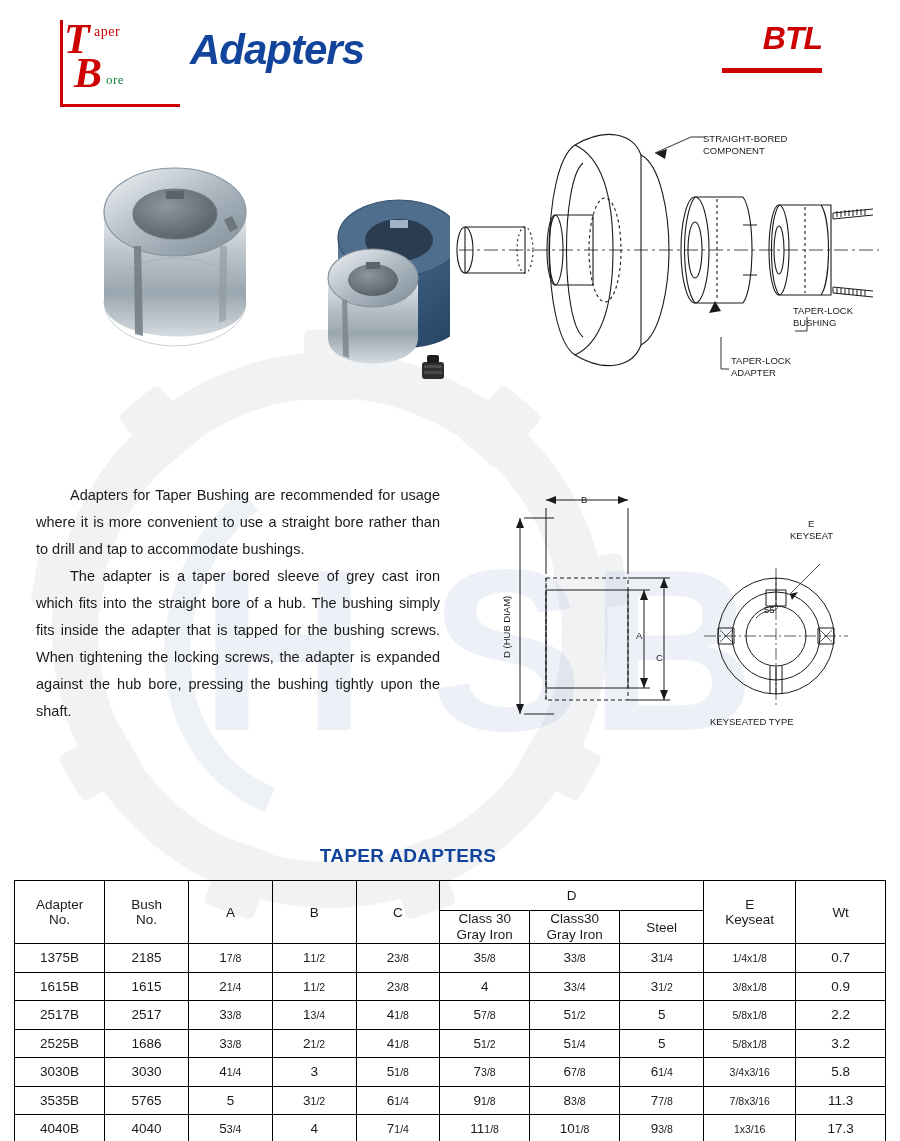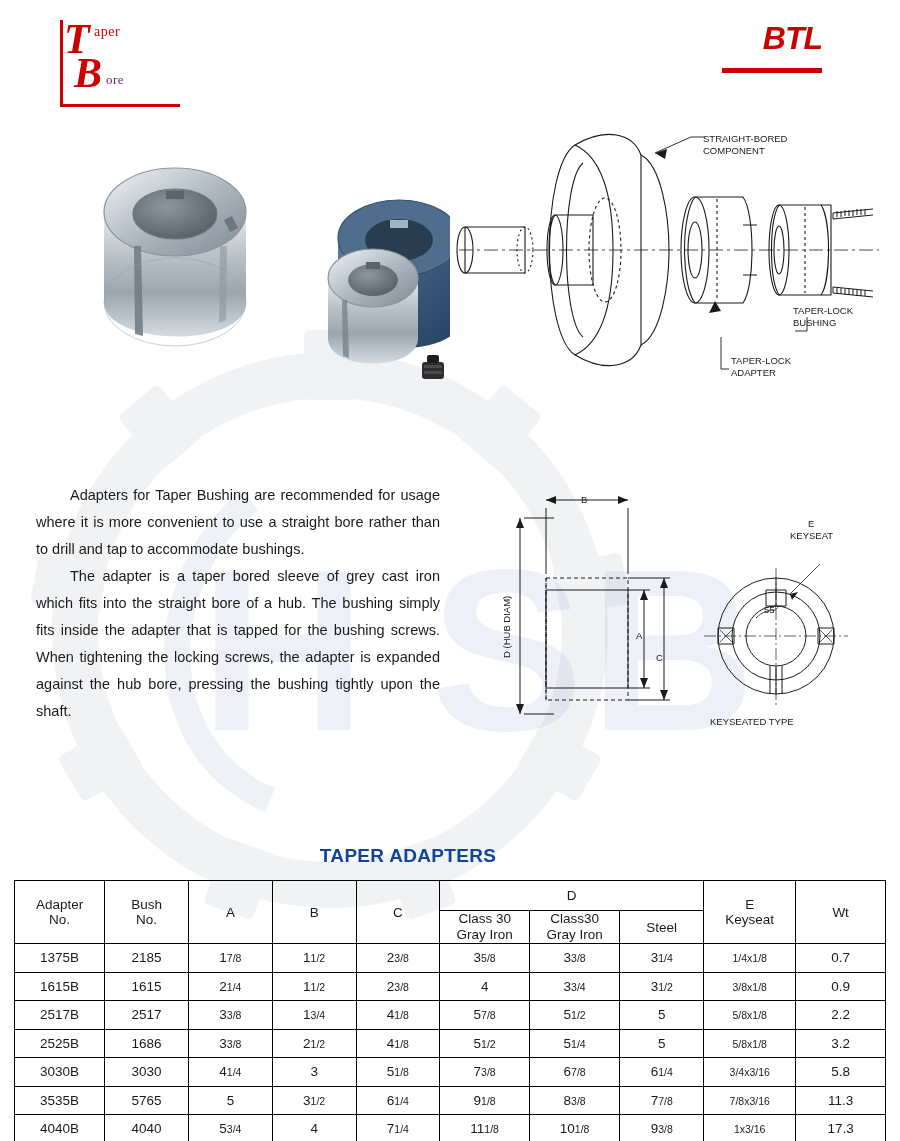--- a/index.html
+++ b/index.html
@@ -15,21 +15,21 @@
     position:absolute;left:0;top:330px;width:900px;height:640px;
     pointer-events:none;z-index:0;opacity:1;
   }
 
   
   .header{position:absolute;left:0;top:0;width:900px;height:108px;z-index:2;}
   .tb-logo{position:absolute;left:58px;top:16px;width:112px;height:80px;}
   .tb-t{position:absolute;left:6px;top:2px;font-family:"Liberation Serif",serif;font-weight:bold;font-style:italic;font-size:42px;color:#cc0000;line-height:1;}
   .tb-aper{position:absolute;left:36px;top:8px;font-family:"Liberation Serif",serif;font-size:14px;color:#cc0000;letter-spacing:.5px;}
   .tb-b{position:absolute;left:16px;top:36px;font-family:"Liberation Serif",serif;font-weight:bold;font-style:italic;font-size:42px;color:#cc0000;line-height:1;}
-  .tb-ore{position:absolute;left:48px;top:56px;font-family:"Liberation Serif",serif;font-size:13px;color:#701a75;letter-spacing:.5px;}
+  .tb-ore{position:absolute;left:48px;top:56px;font-family:"Liberation Serif",serif;font-size:13px;color:#15803d;letter-spacing:.5px;}
   .tb-rule-v{position:absolute;left:2px;top:4px;width:3px;height:86px;background:#cc0000;}
   .tb-rule-h{position:absolute;left:2px;top:88px;width:120px;height:3px;background:#cc0000;}
 
   .page-title{
     position:absolute;left:190px;top:26px;
     font-family:"Liberation Sans",sans-serif;
     font-weight:bold;font-style:italic;font-size:42px;color:#12449b;
     letter-spacing:-1px;
   }
   .btl-logo{
@@ -117,20 +117,21 @@
 <div class="header">
   <div class="tb-logo">
     <div class="tb-rule-v"></div>
     <div class="tb-rule-h"></div>
     <div class="tb-t">T</div>
     <div class="tb-aper">aper</div>
     <div class="tb-b">B</div>
     <div class="tb-ore">ore</div>
   </div>
 
+  <div class="page-title">Adapters</div>
 
   <div class="btl-logo">BTL</div>
   <div class="btl-underline"></div>
 </div>
 
 <div class="photo">
   <svg width="380" height="280" viewBox="0 0 380 280">
     <defs>
       <linearGradient id="steelA" x1="0" y1="0" x2="0" y2="1">
         <stop offset="0%" stop-color="#e9edf0"></stop>

